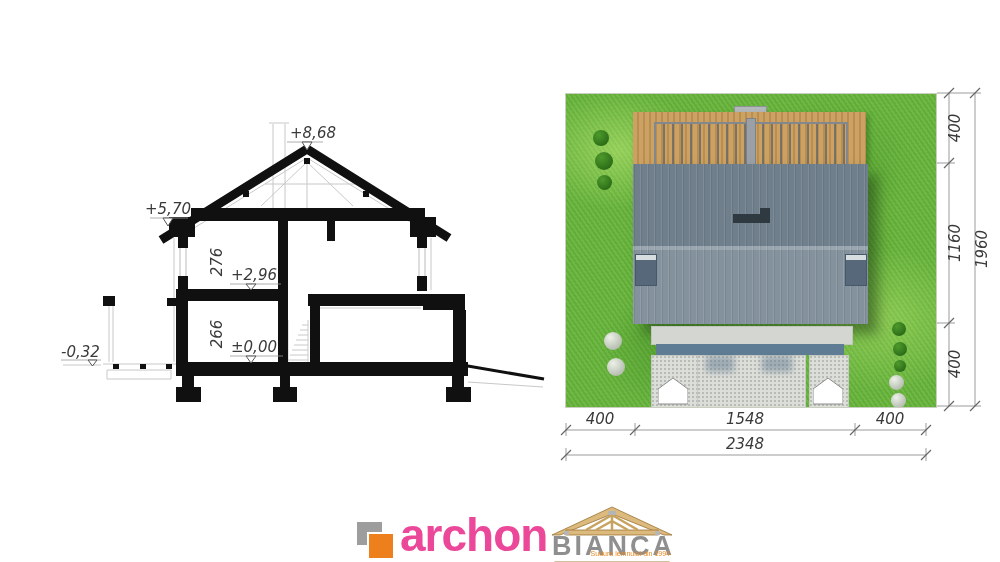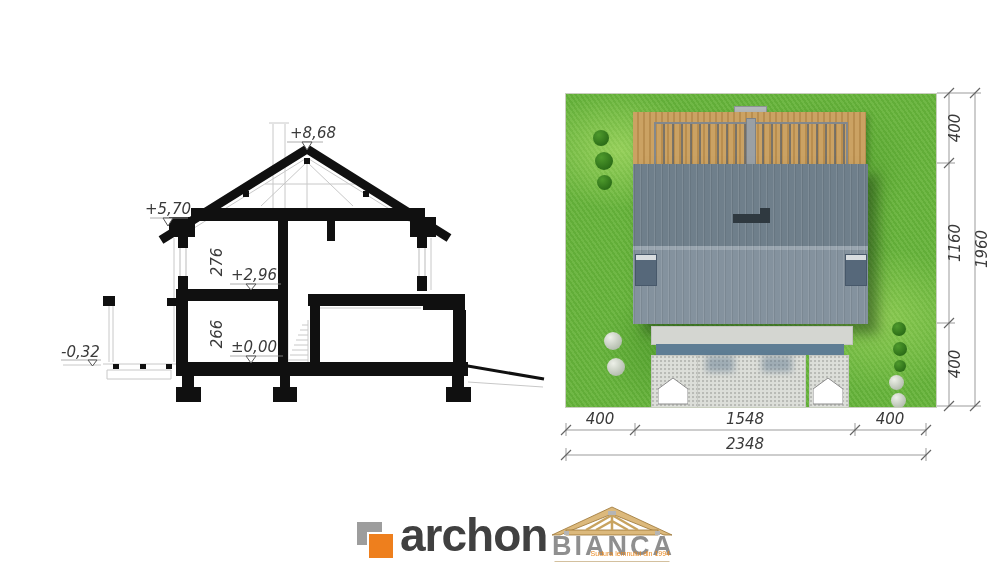--- a/index.html
+++ b/index.html
@@ -42,21 +42,21 @@
   .path-center{left:131px;top:261px;width:107px;height:52px;}
   .path-right{left:243px;top:261px;width:38px;height:52px;}
   .smudge{background:rgba(85,110,135,.45);filter:blur(3px);}
   .bush{border-radius:50%;}
   .bush-dark{background:radial-gradient(circle at 35% 30%, #4e9a2c, #2b6c17 75%);}
   .bush-light{background:radial-gradient(circle at 35% 30%, #edf0e8, #b4bdae 75%);}
   
   .archon{left:345px;top:480px;width:205px;height:60px;}
   .archon-icon-gray{left:12px;top:6px;width:25px;height:23px;background:#9d9d9d;}
   .archon-icon-orange{left:22px;top:16px;width:24px;height:24px;background:#ee7f1d;border:2px solid #ffffff;}
-  .archon-text{left:55px;top:-8px;font-weight:bold;font-size:46px;color:#404040;letter-spacing:-1px;}
+  .archon-text{left:55px;top:-8px;font-weight:bold;font-size:46px;color:#ec4899;letter-spacing:-1px;}
   .bianca{left:550px;top:467px;width:124px;height:78px;}
   .bianca-text{left:2px;top:28px;width:118px;text-align:center;font-size:27px;font-weight:600;
                color:#8f8f8f;letter-spacing:3px;}
   .bianca-tagline{left:24px;top:47px;width:96px;text-align:right;font-size:7px;color:#e8871e;}
 </style>
 </head>
 <body>
 
 <div class="page">
 

